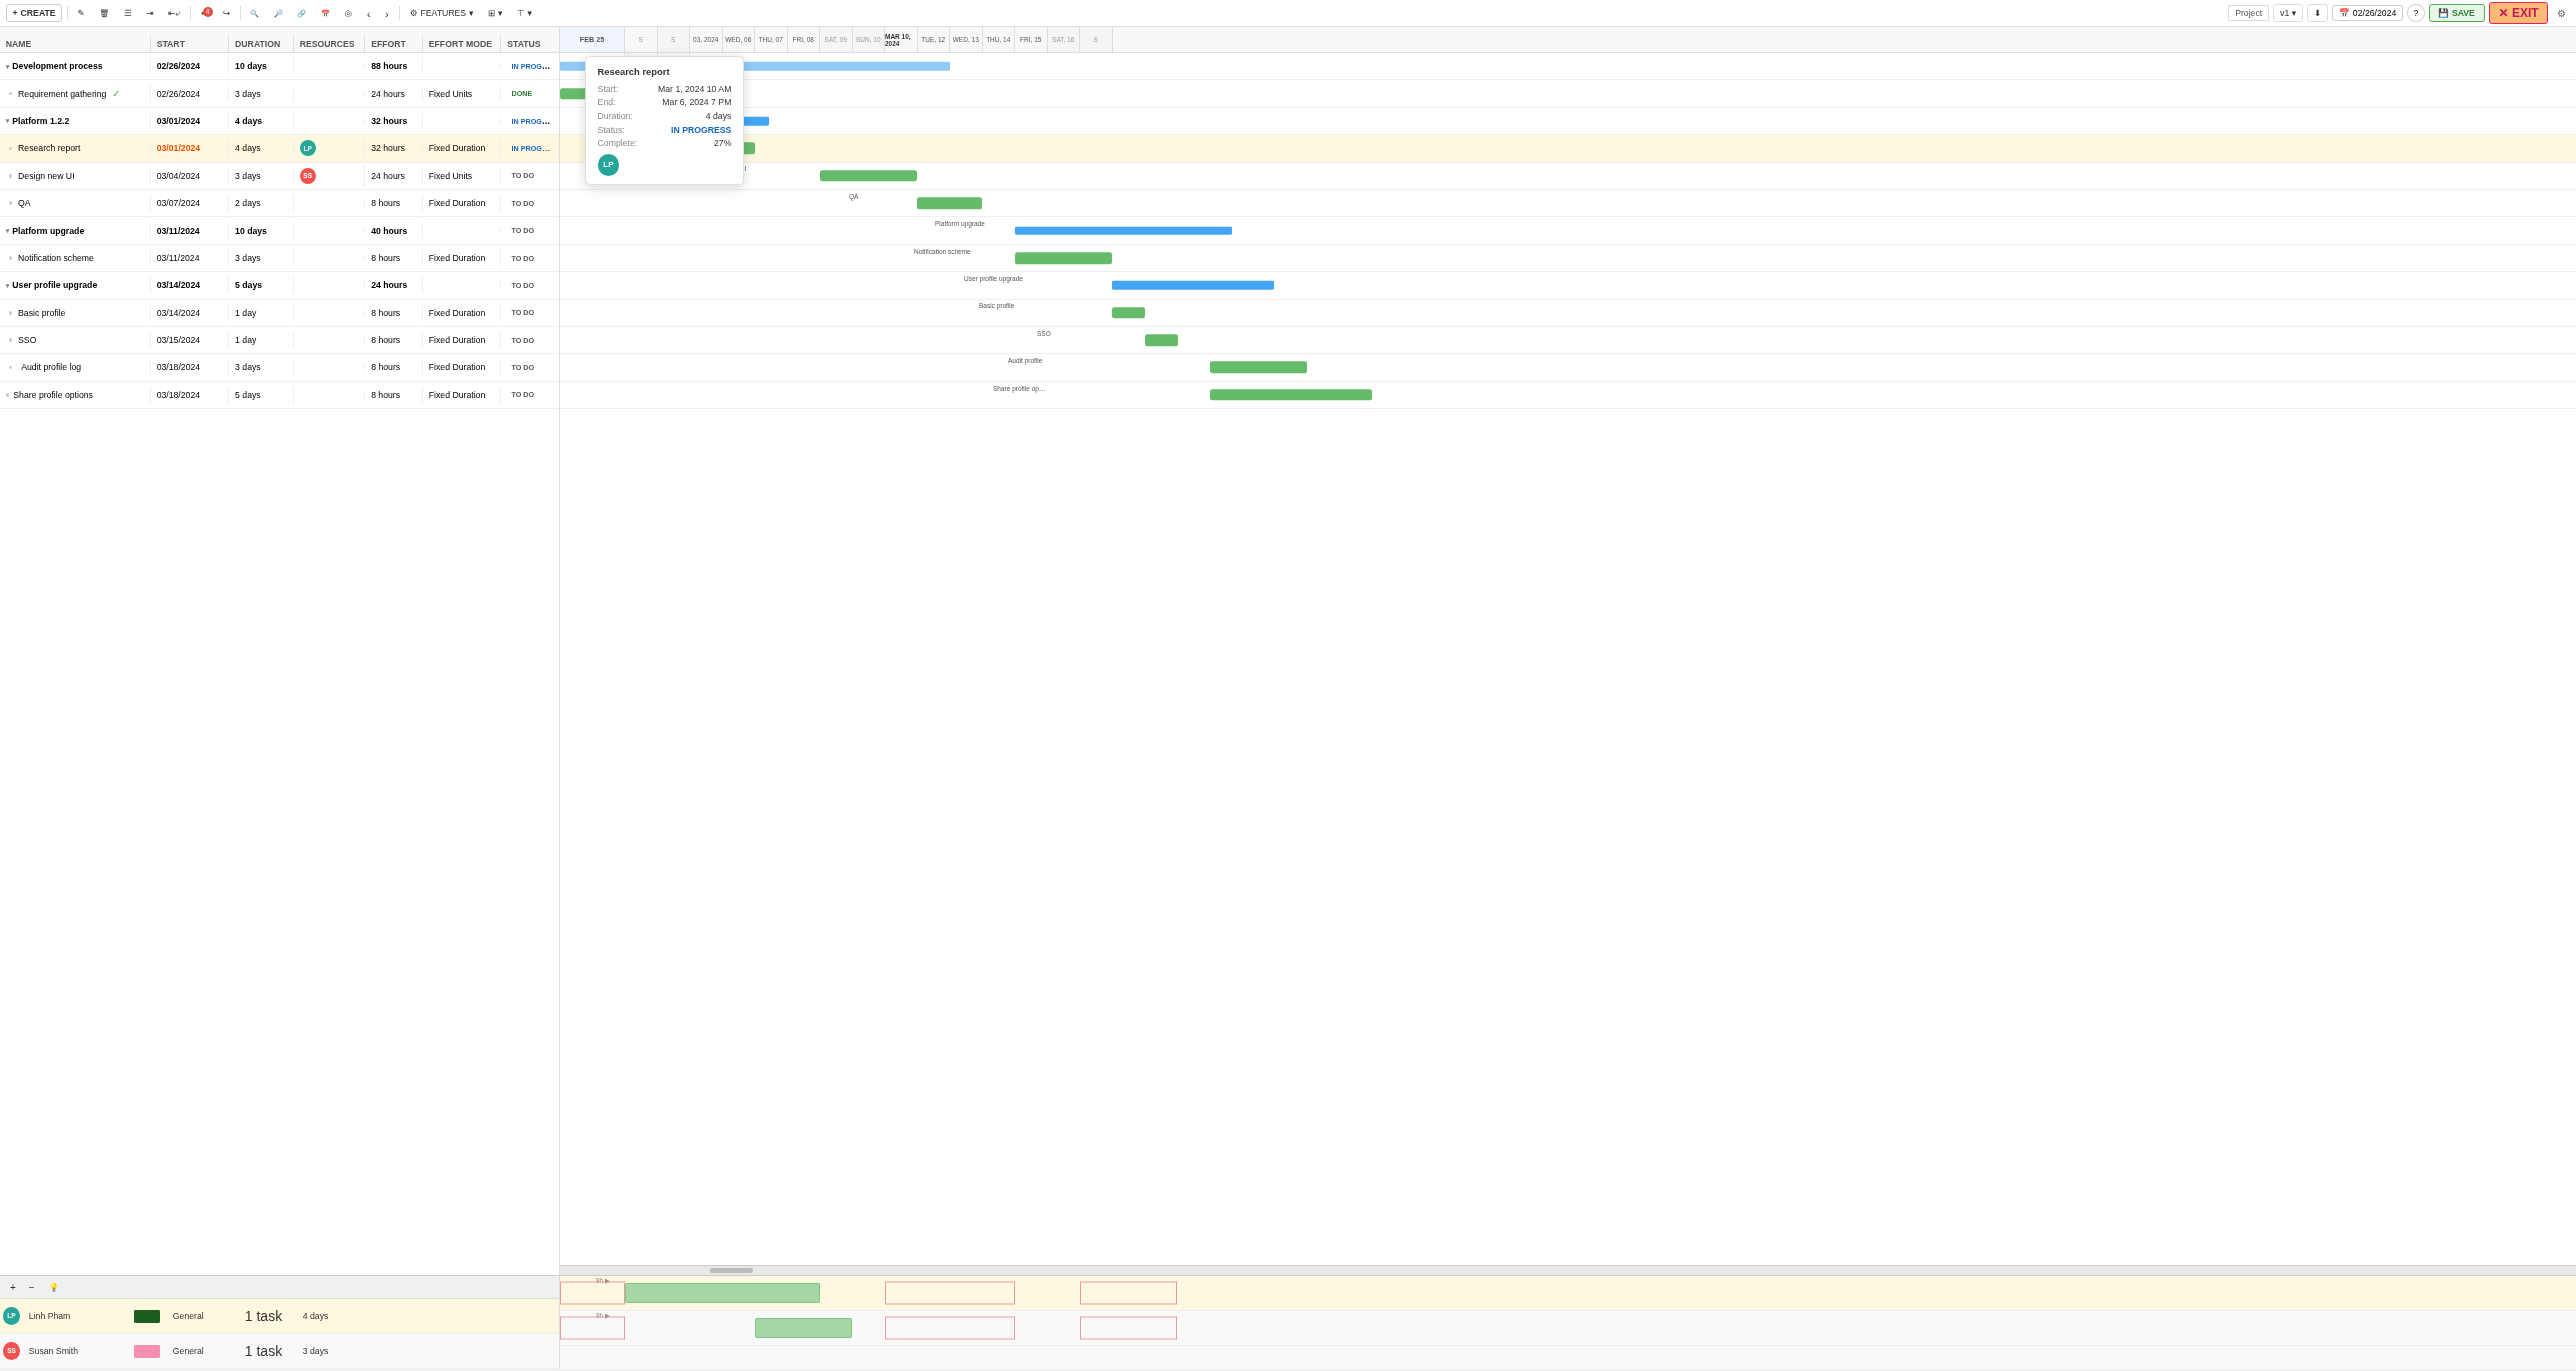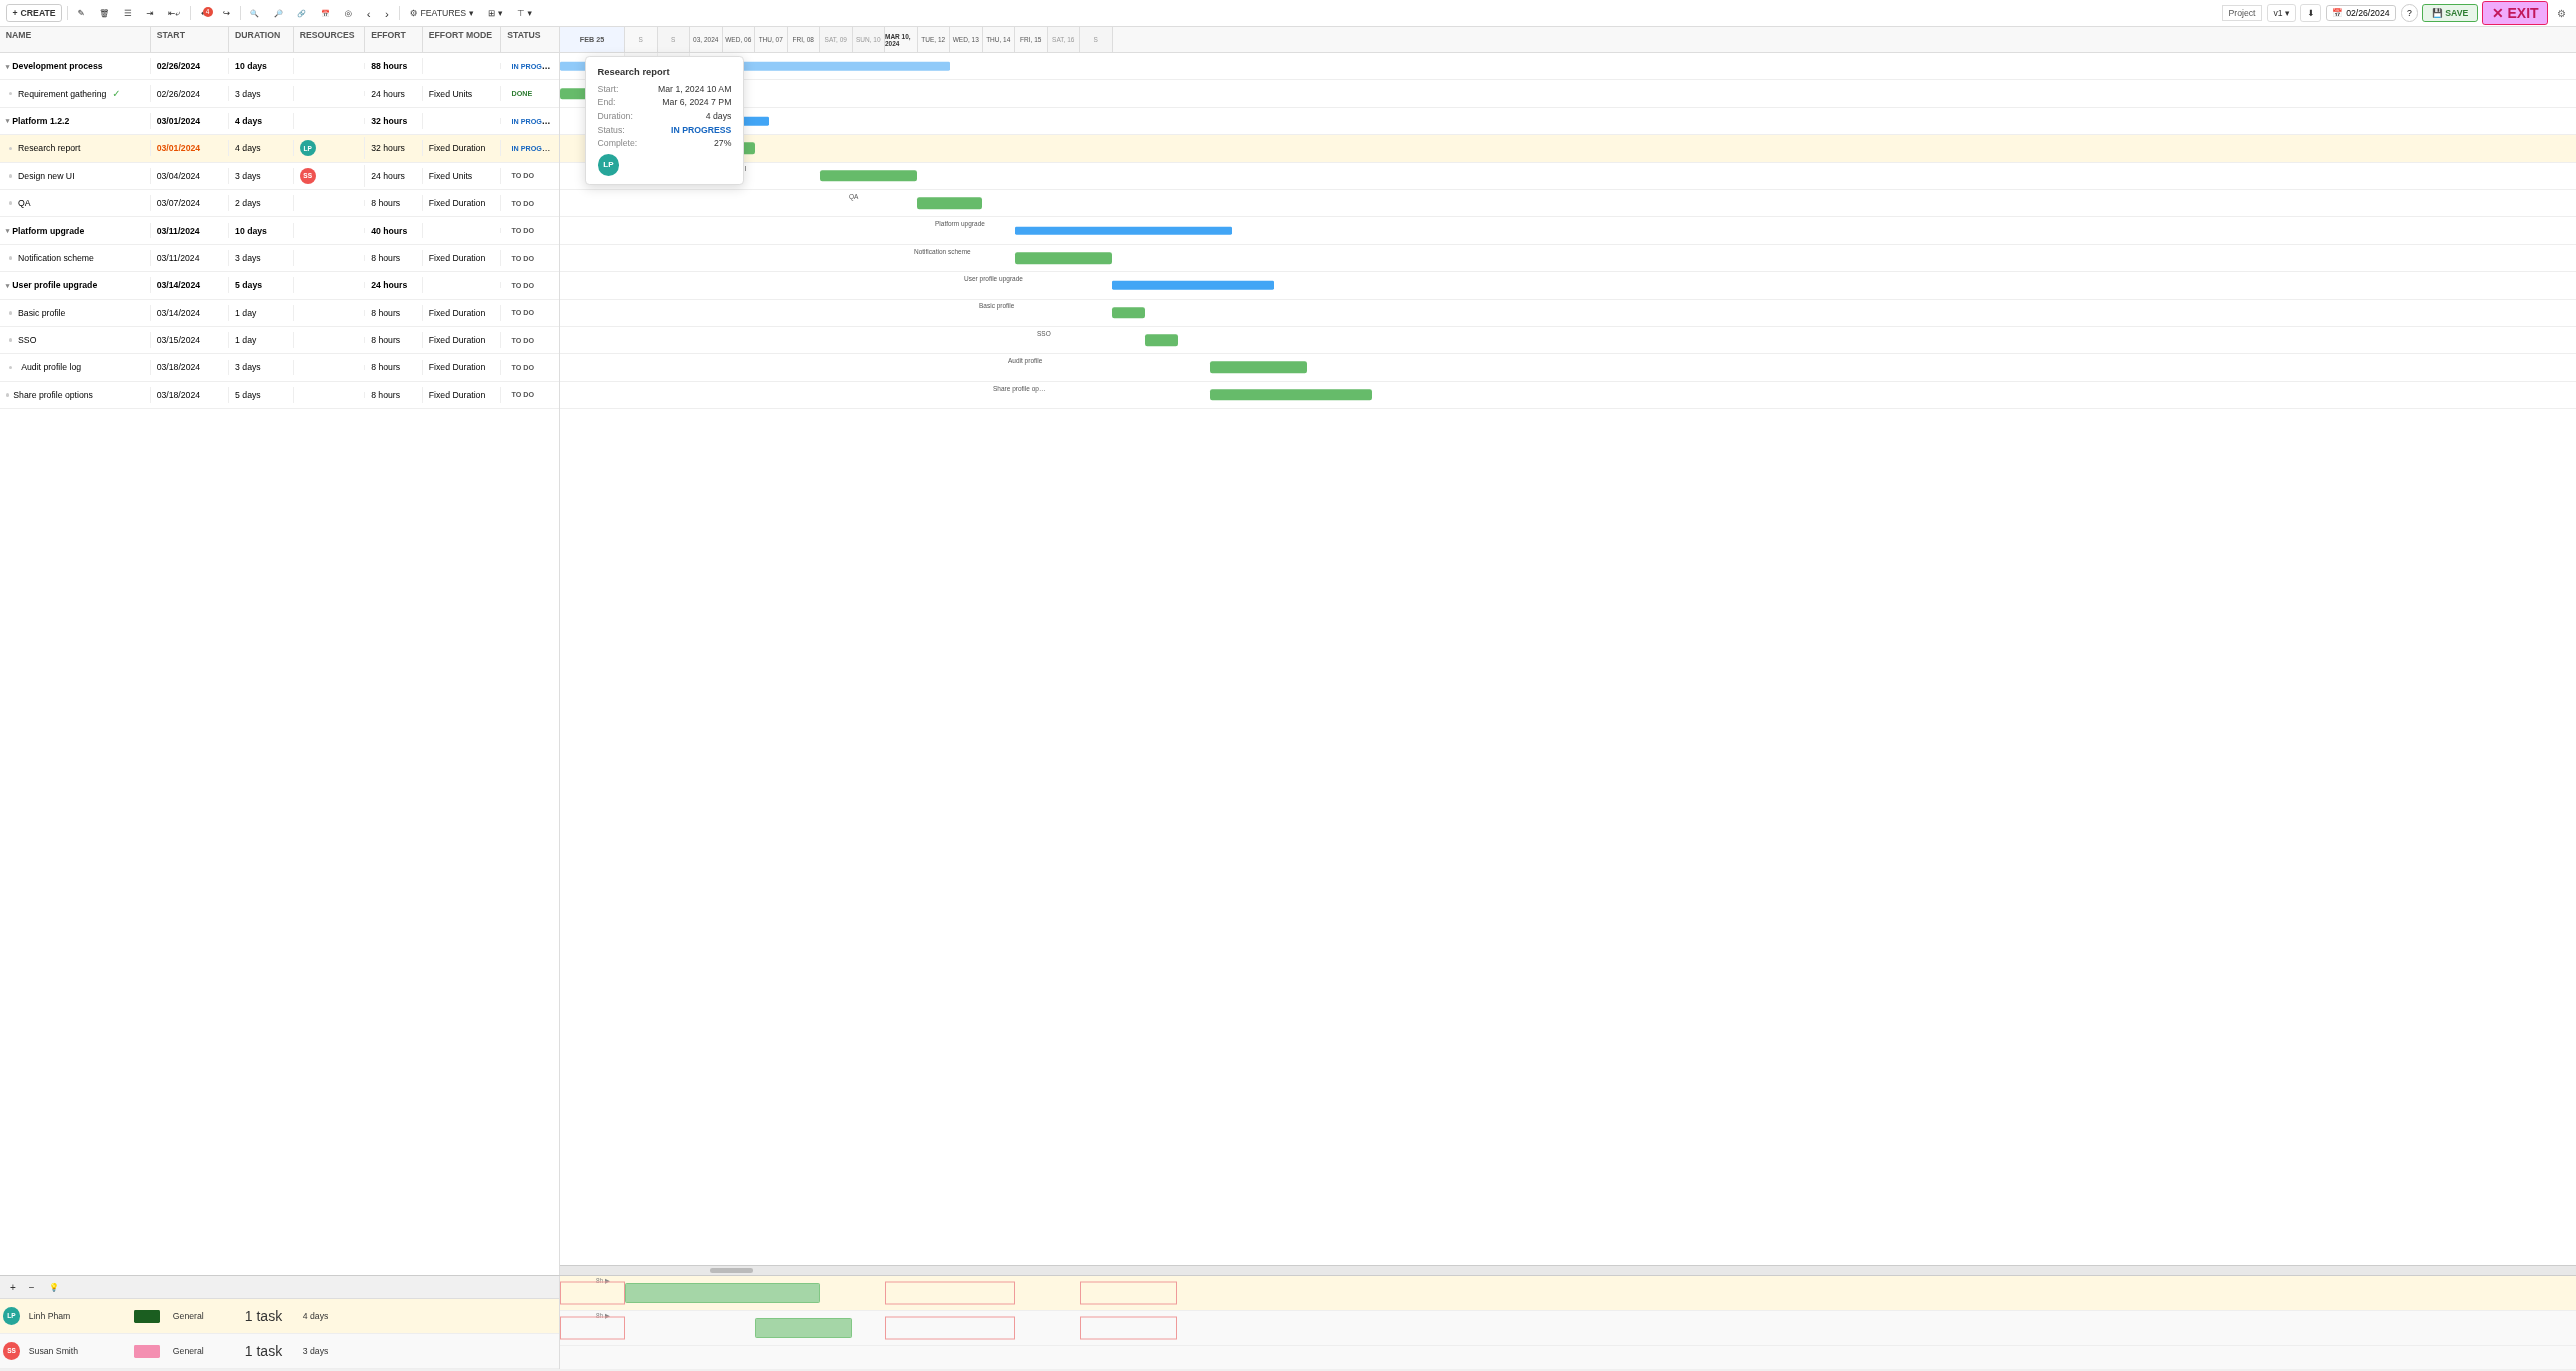--- a/index.html
+++ b/index.html
@@ -18,32 +18,32 @@
     .toolbar-btn.create-btn {
       background: #fff; border: 0.7px solid #ccc; color: #333; font-weight: 600;
     }
     .toolbar-sep { width: 0.7px; height: 14.4px; background: #ddd; margin: 0 1.4px; }
     .badge { background: #e74c3c; color: #fff; border-radius: 50%; width: 10px; height: 10px; font-size: 6.5px; display: flex; align-items: center; justify-content: center; position: absolute; top: 1.4px; right: 1.4px; }
     .btn-relative { position: relative; }
     .toolbar-right { margin-left: auto; display: flex; align-items: center; gap: 4.3px; }
     .toolbar-date { display: flex; align-items: center; gap: 2.9px; border: 0.7px solid #ccc; border-radius: 2.9px; padding: 2.2px 5.8px; font-size: 8.7px; cursor: pointer; }
     .gear-btn { border: none; background: transparent; cursor: pointer; padding: 2.9px 4.3px; border-radius: 2.9px; font-size: 10px; color: #666; }
     .save-btn { background: #e8f5e9; border: 0.7px solid #4caf50; color: #2e7d32; padding: 2.9px 8.7px; border-radius: 2.9px; cursor: pointer; font-size: 8.7px; font-weight: 600; }
-    .exit-btn { background: #f0abfc; border: 0.7px solid #e91e63; color: #c2185b; padding: 2.9px 8.7px; border-radius: 2.9px; cursor: pointer; font-size: 14px; font-weight: 600; }
+    .exit-btn { background: #fdba74; border: 0.7px solid #e91e63; color: #c2185b; padding: 2.9px 8.7px; border-radius: 2.9px; cursor: pointer; font-size: 12px; font-weight: 600; }
     .help-btn { border: 0.7px solid #ccc; border-radius: 50%; width: 17.3px; height: 17.3px; display: flex; align-items: center; justify-content: center; cursor: pointer; background: #fff; font-size: 8.7px; }
 
     
     .main-area { display: flex; flex-direction: column; height: calc(100vh - 29px); }
 
     
     .gantt-section { display: flex; flex: 1; overflow: hidden; position: relative; }
 
     
     .left-table { width: 560px; min-width: 560px; overflow: hidden; background: #fff; border-right: 0.7px solid #ddd; display: flex; flex-direction: column; }
-    .table-header { display: flex; background: #f8f8f8; border-bottom: 1.4px solid #ddd; height: 26px; }
+    .table-header { display: flex; background: #f8f8f8; border-bottom: 1.4px solid #ddd; height: 26px; align-items: flex-end; }
     .col-name { width: 152px; padding: 5.8px; font-weight: 600; font-size: 8px; color: #555; border-right: 0.7px solid #ddd; }
     .col-start { width: 79px; padding: 5.8px; font-weight: 600; font-size: 8px; color: #555; border-right: 0.7px solid #ddd; }
     .col-duration { width: 65px; padding: 5.8px; font-weight: 600; font-size: 8px; color: #555; border-right: 0.7px solid #ddd; }
     .col-resources { width: 72px; padding: 5.8px; font-weight: 600; font-size: 8px; color: #555; border-right: 0.7px solid #ddd; }
     .col-effort { width: 58px; padding: 5.8px; font-weight: 600; font-size: 8px; color: #555; border-right: 0.7px solid #ddd; }
     .col-effortmode { width: 79px; padding: 5.8px; font-weight: 600; font-size: 8px; color: #555; border-right: 0.7px solid #ddd; }
     .col-status { width: 58px; padding: 5.8px; font-weight: 600; font-size: 8px; color: #555; }
 
     .table-body { flex: 1; overflow-y: auto; }
     .table-row { display: flex; align-items: center; border-bottom: 0.7px solid #eee; height: 27.4px; }

